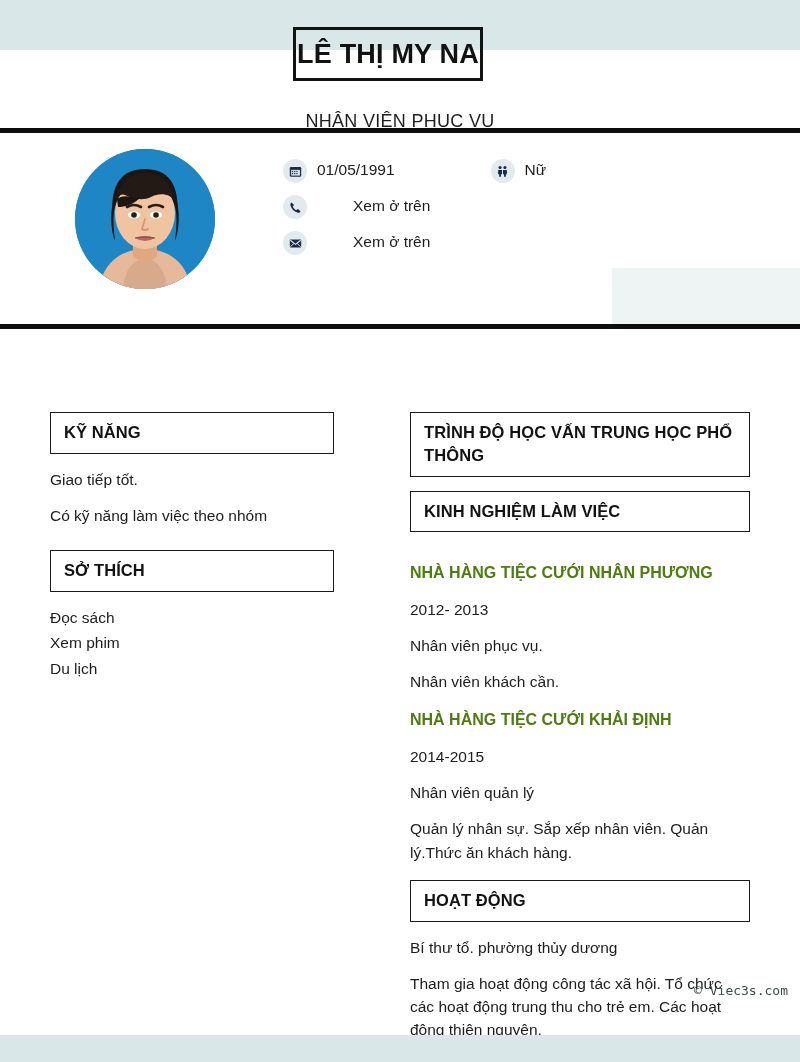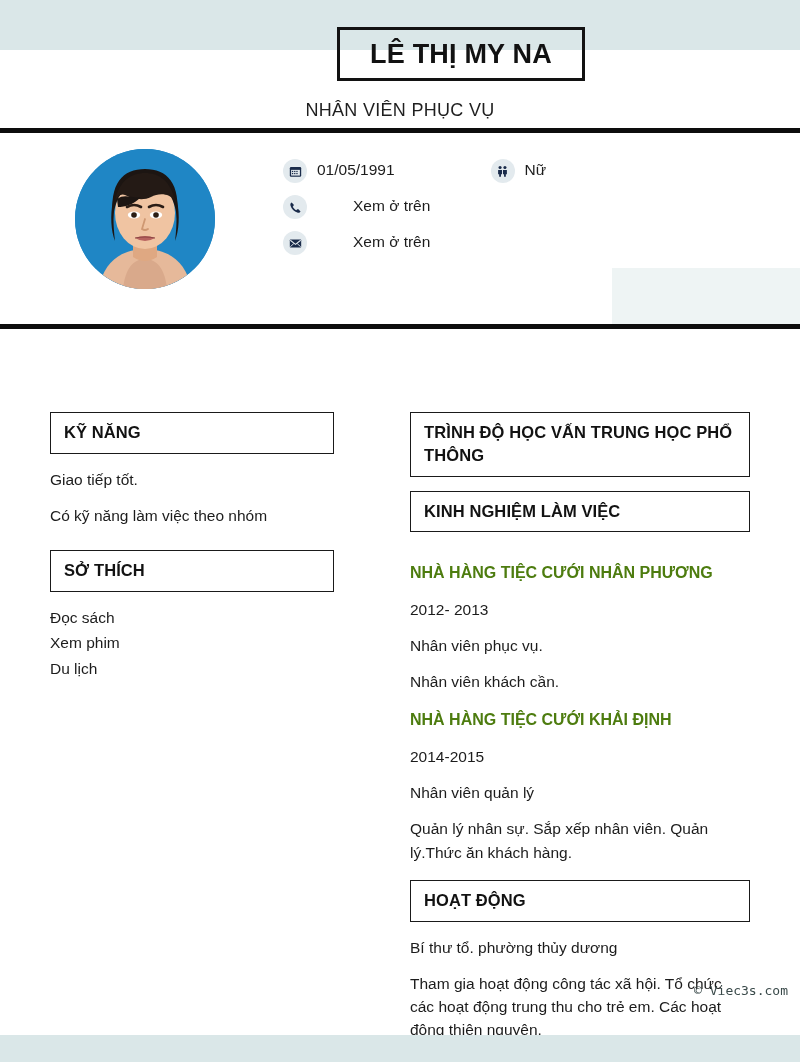--- a/index.html
+++ b/index.html
@@ -25,41 +25,40 @@
   }
   .header {
     position: absolute;
     left: 0; top: 0;
     width: 800px;
     height: 130px;
   }
   .name-box {
     position: absolute;
     left: 293px; top: 27px;
-    width: 248px;
+    width: 190px;
     height: 54px;
     box-sizing: border-box;
     border: 3px solid #121212;
     background: transparent;
     display: flex;
     align-items: center;
     justify-content: center;
-    margin-left: 44px;
   }
   .name-text {
     font-size: 27px;
     font-weight: bold;
     letter-spacing: 0.2px;
     color: #121212;
     white-space: nowrap;
     line-height: 1;
   }
   .job-title {
     position: absolute;
-    left: 0; top: 100px;
+    left: 0; top: 111px;
     width: 800px;
     text-align: center;
     font-size: 18px;
     color: #1f1f1f;
     letter-spacing: 0.3px;
   }
 
   .rule {
     position: absolute;
     left: 0;

